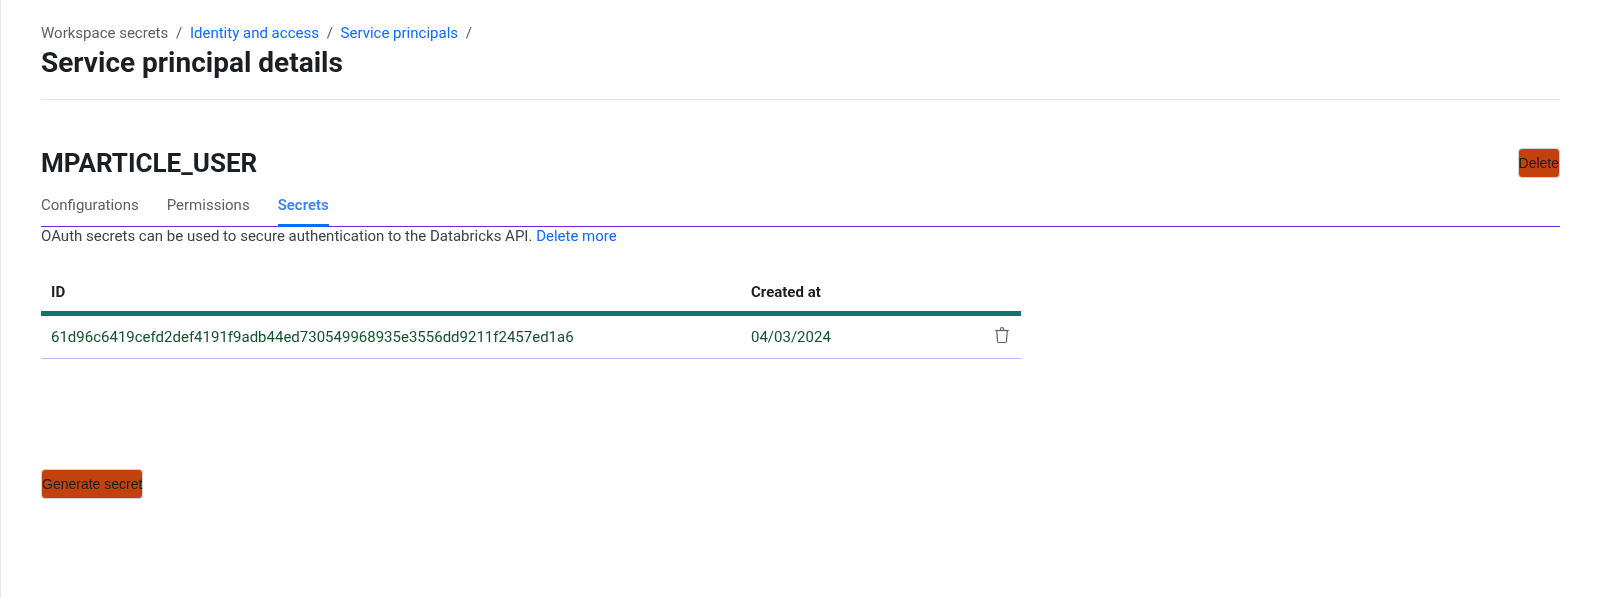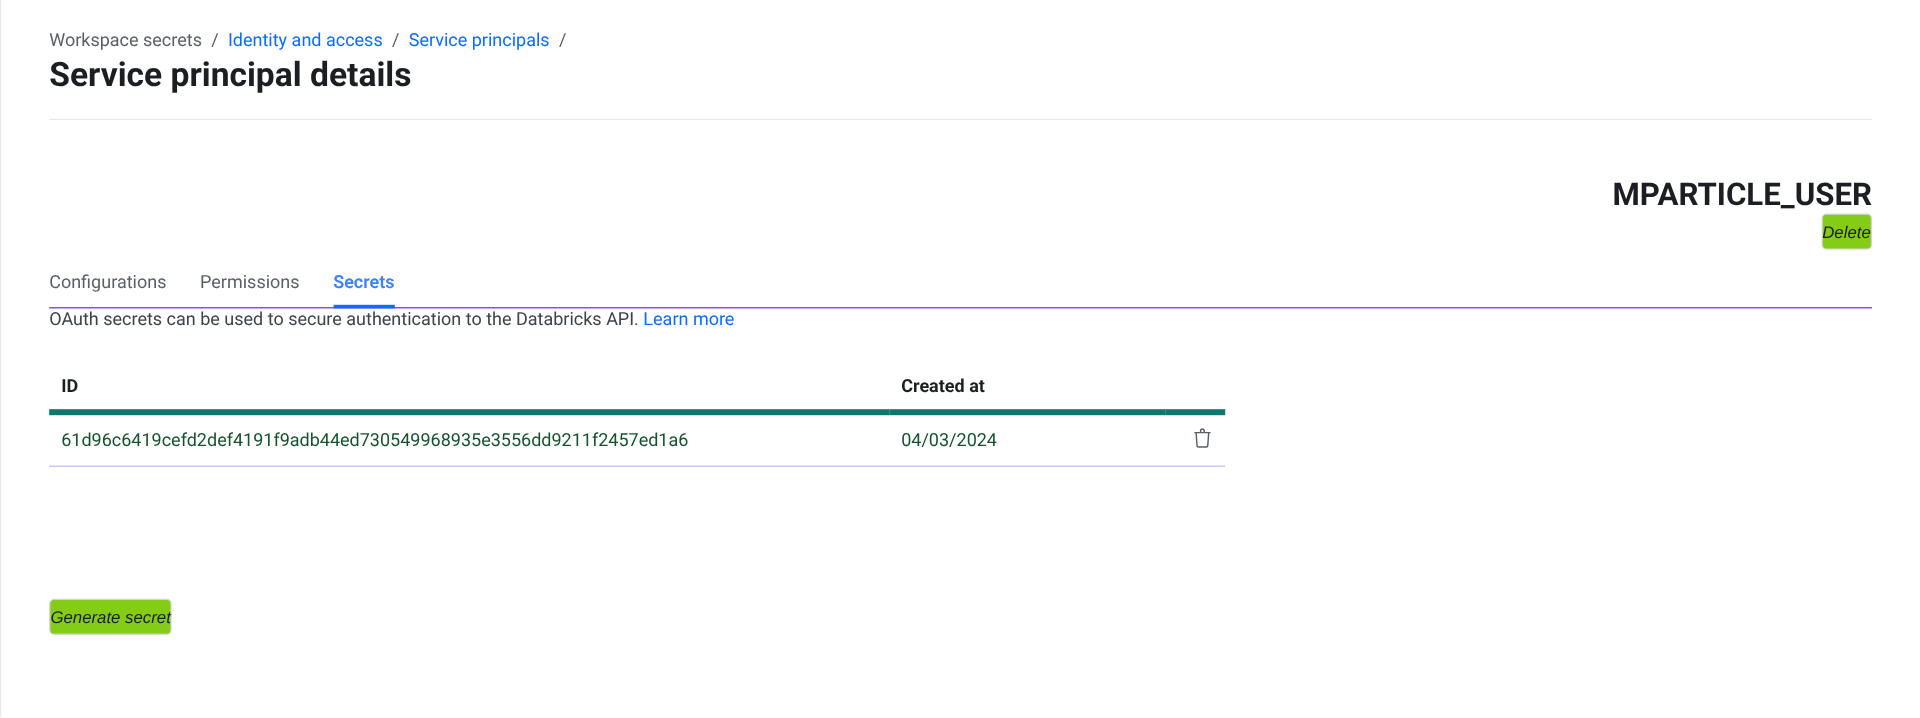--- a/index.html
+++ b/index.html
@@ -32,36 +32,34 @@
       margin: 0 0 20px 0;
       color: #1b1f23;
     }
     .hr { border: none; border-top: 1px solid #e6e8ea; margin: 0; }
     
     .principal-header {
       display: flex;
       justify-content: space-between;
       align-items: flex-end;
       margin-top: 48px;
-      flex-direction: column;
     }
     .principal-name {
       font-size: 26px;
       font-weight: 700;
       margin: 0;
     }
     .btn {
-      background: #84cc16;
+      background: #c2410c;
       border: 1px solid #cfd4d9;
       border-radius: 4px;
       padding: 6px 0;
       font-size: 14px;
       cursor: pointer;
       color: #1b1f23;
-      font-style: italic;
     }
     
     .tabs {
       display: flex;
       gap: 28px;
       margin-top: 12px;
       border-bottom: 1px solid #6d28d9;
     }
     .tab {
       font-size: 15px;
@@ -140,21 +138,21 @@
     <button class="btn">Delete</button>
   </div>
 
   <div class="tabs">
     <div class="tab">Configurations</div>
     <div class="tab">Permissions</div>
     <div class="tab active">Secrets</div>
   </div>
 
   <p class="section-desc">
-    <span>OAuth secrets can be used to secure authentication to the Databricks API. </span><a class="link">Learn more</a>
+    <span>OAuth secrets can be used to secure authentication to the Databricks API. </span><a class="link">Delete more</a>
   </p>
 
   <table class="secrets-table">
     <thead>
       <tr>
         <th class="col-id">ID</th>
         <th class="col-created">Created at</th>
         <th class="col-actions"></th>
       </tr>
     </thead>

